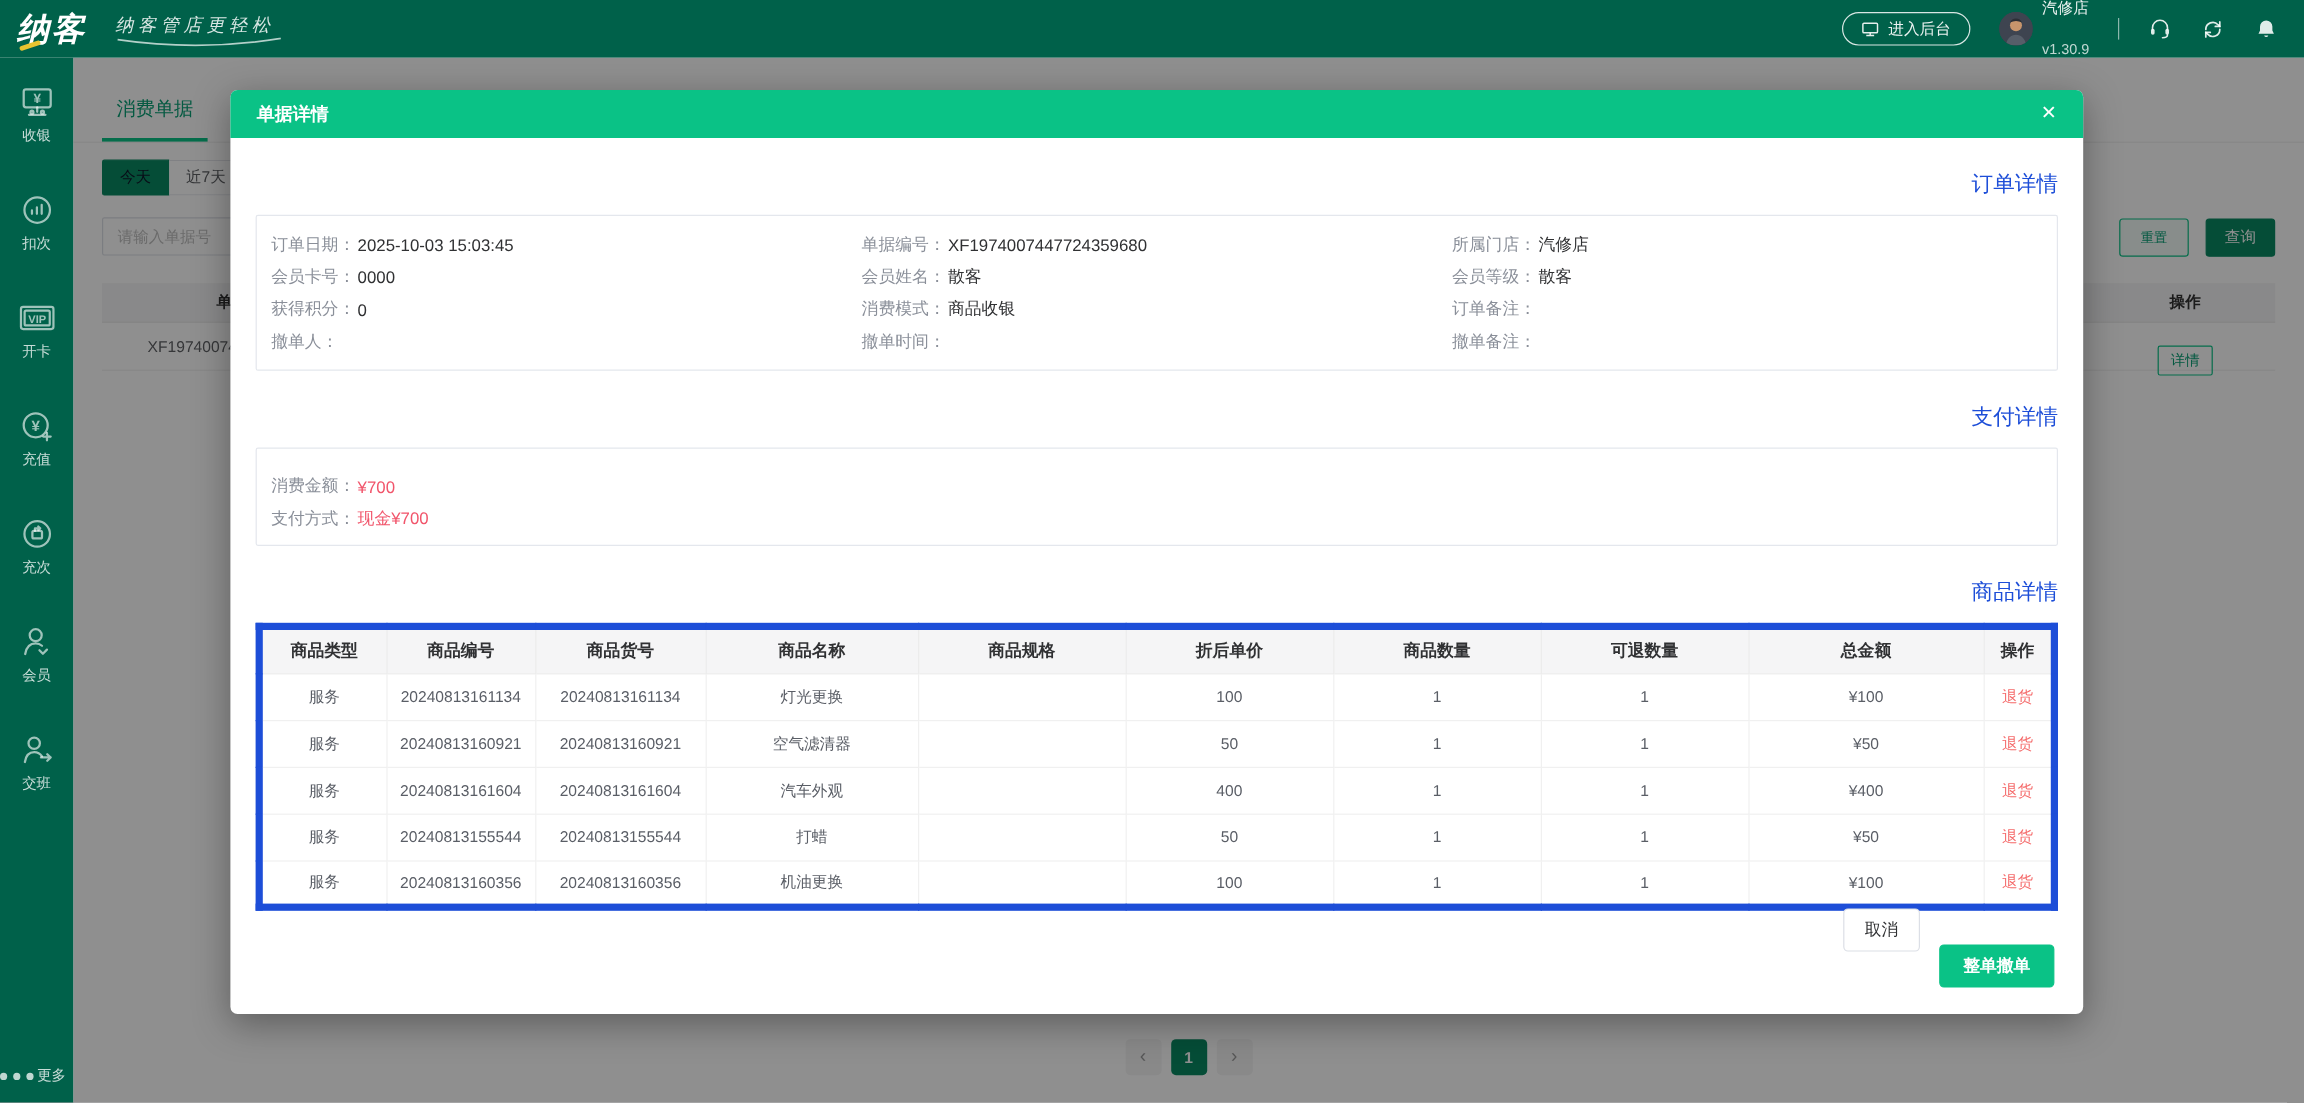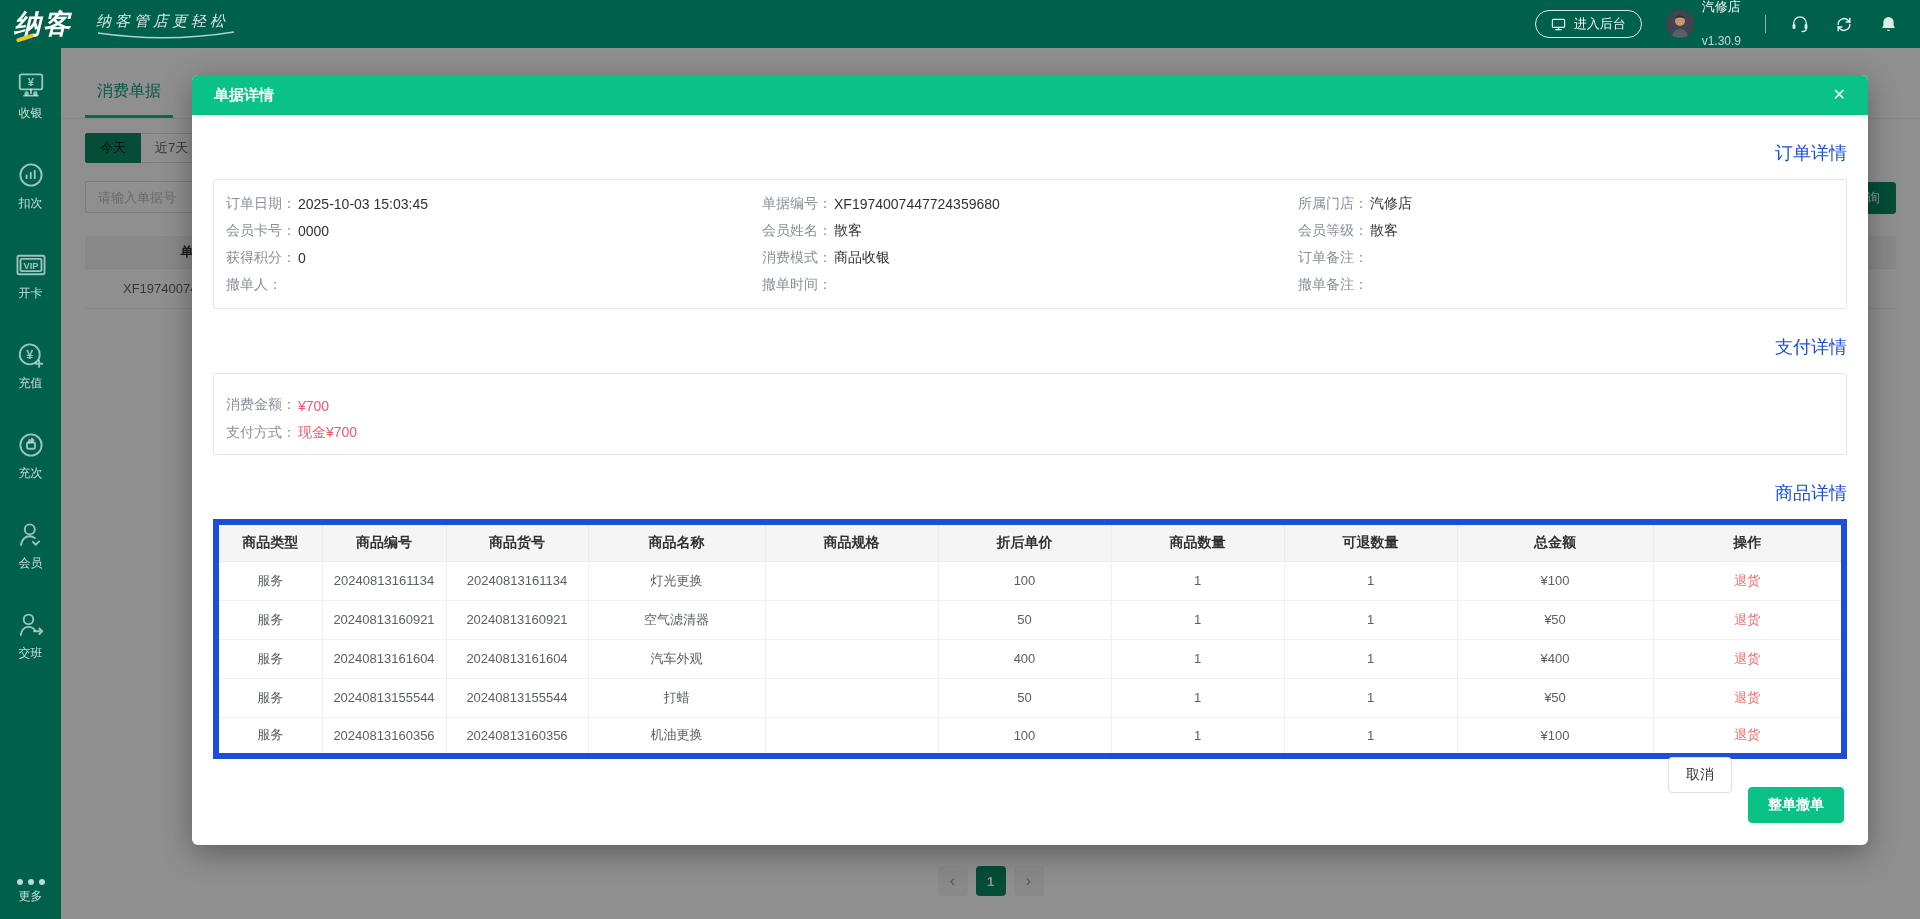--- a/index.html
+++ b/index.html
@@ -24,21 +24,21 @@
   .store-version { color:rgba(255,255,255,.75); font-size:12px;margin-top:20px; }
   .header-divider { width:1px; height:18px; background:rgba(255,255,255,.55); }
   .hicon { width:20px; height:20px; display:flex; align-items:center; justify-content:center; cursor:pointer; }
 
   
   .side-nav { position:absolute; left:0; top:48px; width:61px; height:871px; background:#00614A; z-index:30; display:flex; flex-direction:column; align-items:center; padding-top:22px; }
   .nav-item { display:flex; flex-direction:column; align-items:center; gap:5px; margin-bottom:38px; cursor:pointer; }
   .nav-item svg { stroke:rgba(255,255,255,.62); fill:none; stroke-width:1.5; stroke-linecap:round; stroke-linejoin:round; }
   .nav-item .nav-svg-text { fill:rgba(255,255,255,.62); stroke:none; font-weight:bold; }
   .nav-label { color:rgba(255,255,255,.78); font-size:12px; }
-  .nav-more { position:absolute; left:0; bottom:14px; width:61px; display:flex; flex-direction:column; align-items:center; gap:3px; cursor:pointer; }
+  .nav-more { position:absolute; left:0; bottom:14px; width:61px; display:flex; flex-direction:row; align-items:center; gap:3px; cursor:pointer; }
   .more-dots { display:flex; gap:5px; }
   .more-dots i { width:6px; height:6px; border-radius:50%; background:rgba(255,255,255,.75); }
 
   
   .page-content { position:absolute; left:61px; top:48px; width:1859px; height:871px; background:#fff; z-index:1; }
   .tab-strip { height:71px; display:flex; align-items:flex-end; padding-left:24px; border-bottom:1px solid #F0F0F0; }
   .tab-item { position:relative; padding:0 12px 16px 12px; font-size:16px; color:#0AA076; cursor:pointer; }
   .tab-underline { position:absolute; left:0; bottom:0; width:100%; height:3px; background:#0AC286; }
   .filter-row { display:flex; align-items:center; margin:14px 0 0 24px; }
   .btn-group { display:flex; }
@@ -63,21 +63,21 @@
   .bg-cell-action { width:150px; display:flex; justify-content:center; }
   .btn-detail { border:1px solid #0AC286; color:#0AA076; background:transparent; border-radius:2px; font-size:12px; padding:3px 10px; cursor:pointer;margin-top:24px; }
   .pagination { position:absolute; left:0; right:0; top:818px; display:flex; justify-content:center; gap:8px; }
   .page-btn { width:30px; height:30px; border-radius:4px; background:#F4F4F5; color:#999; display:flex; align-items:center; justify-content:center; font-size:16px; cursor:pointer; }
   .page-btn.current { background:#0A8A63; color:#fff; font-size:13px; font-weight:bold; }
 
   
   .overlay { position:absolute; left:61px; top:48px; width:1859px; height:871px; background:rgba(0,0,0,.44); z-index:10; }
 
   
-  .modal { position:absolute; left:192px; top:75px; width:1676px; height:770px; background:#fff; border-radius:6px; box-shadow:0 8px 30px rgba(0,0,0,.35); z-index:20; }
+  .modal { position:absolute; left:192px; top:75px; width:1544px; height:770px; background:#fff; border-radius:6px; box-shadow:0 8px 30px rgba(0,0,0,.35); z-index:20; }
   .modal-header { height:40px; background:#0AC286; border-radius:6px 6px 0 0; display:flex; align-items:center; padding:0 22px; }
   .modal-title { color:#fff; font-size:15px; font-weight:bold; }
   .modal-close { margin-left:auto; color:#fff; font-size:16px; cursor:pointer; line-height:1; }
   .modal-body { padding:0 21px; }
   .section-title { margin-top:26px; font-size:18px; color:#1d4ed8;text-align:right; }
   .info-box { margin-top:14px; border:1px solid #E4E7ED; border-radius:2px; padding:10px 12px; }
   .order-grid { display:grid; grid-template-columns:1fr 1fr 1fr; }
   .field { display:flex; align-items:center; height:27px; font-size:14px; }
   .field-label { color:#8A8F99; white-space:pre; }
   .field-value { color:#303133; margin-left:2px; }

